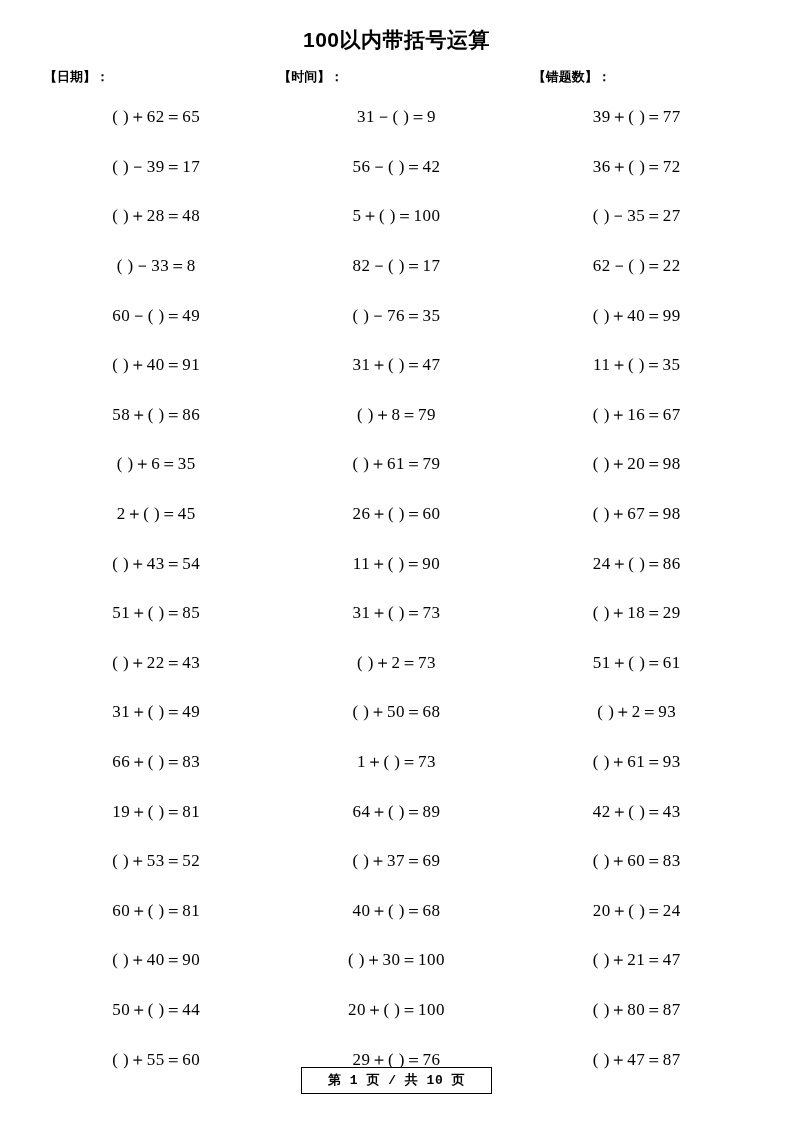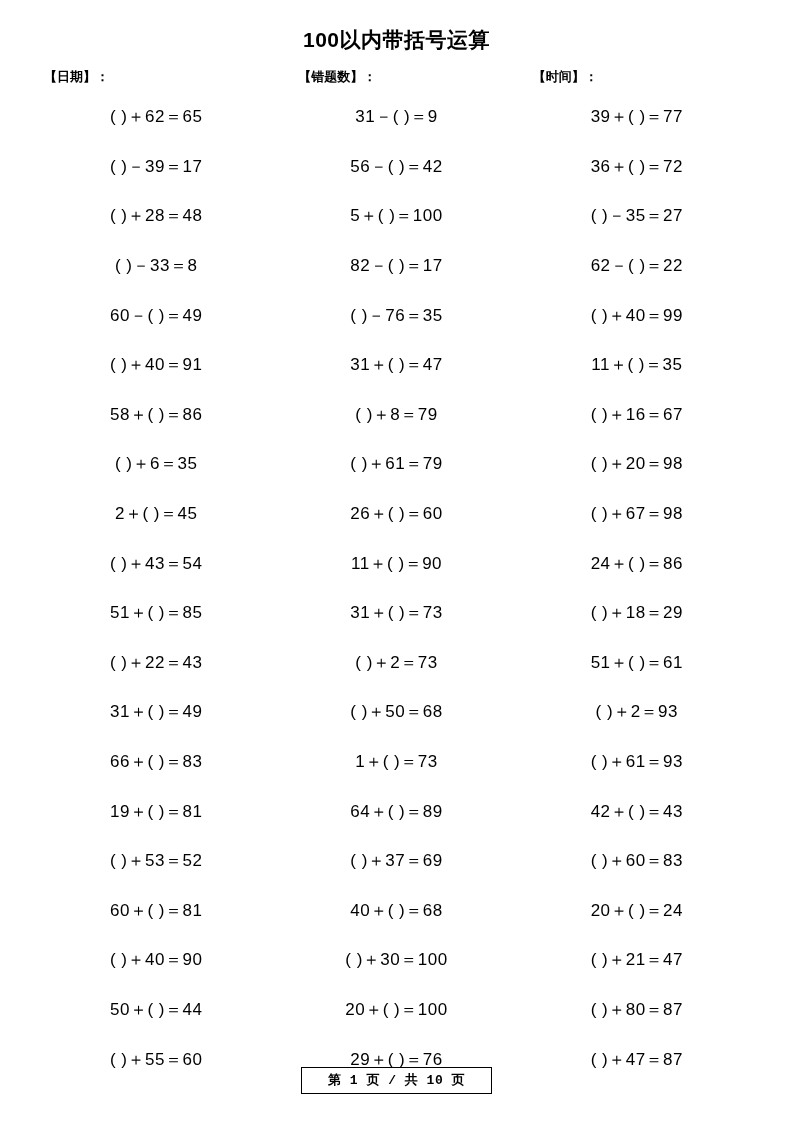--- a/index.html
+++ b/index.html
@@ -52,21 +52,21 @@
   }
   .prow {
     display: flex;
     height: 49.6px;
     align-items: center;
   }
   .cell {
     flex: 1 1 0;
     text-align: center;
     font-size: 17px;
-    font-family: Liberation Sans, sans-serif;
+    font-family: Liberation Serif, serif;
     white-space: nowrap;
     letter-spacing: 0.5px;
   }
   .footer {
     position: absolute;
     left: 0;
     right: 0;
     bottom: 28px;
     text-align: center;
   }
@@ -83,22 +83,22 @@
 </style>
 </head>
 <body>
 
 <div class="page">
 
   <div class="title">100以内带括号运算</div>
 
   <div class="meta-row">
     <div class="meta-cell c1">【日期】：</div>
+    <div class="meta-cell c2">【时间】：</div>
     <div class="meta-cell c3">【错题数】：</div>
-    <div class="meta-cell c2">【时间】：</div>
   </div>
 
   <div class="problems">
     <div class="prow">
       <div class="cell">(    )＋62＝65</div>
       <div class="cell">31－(    )＝9</div>
       <div class="cell">39＋(    )＝77</div>
     </div>
     <div class="prow">
       <div class="cell">(    )－39＝17</div>

